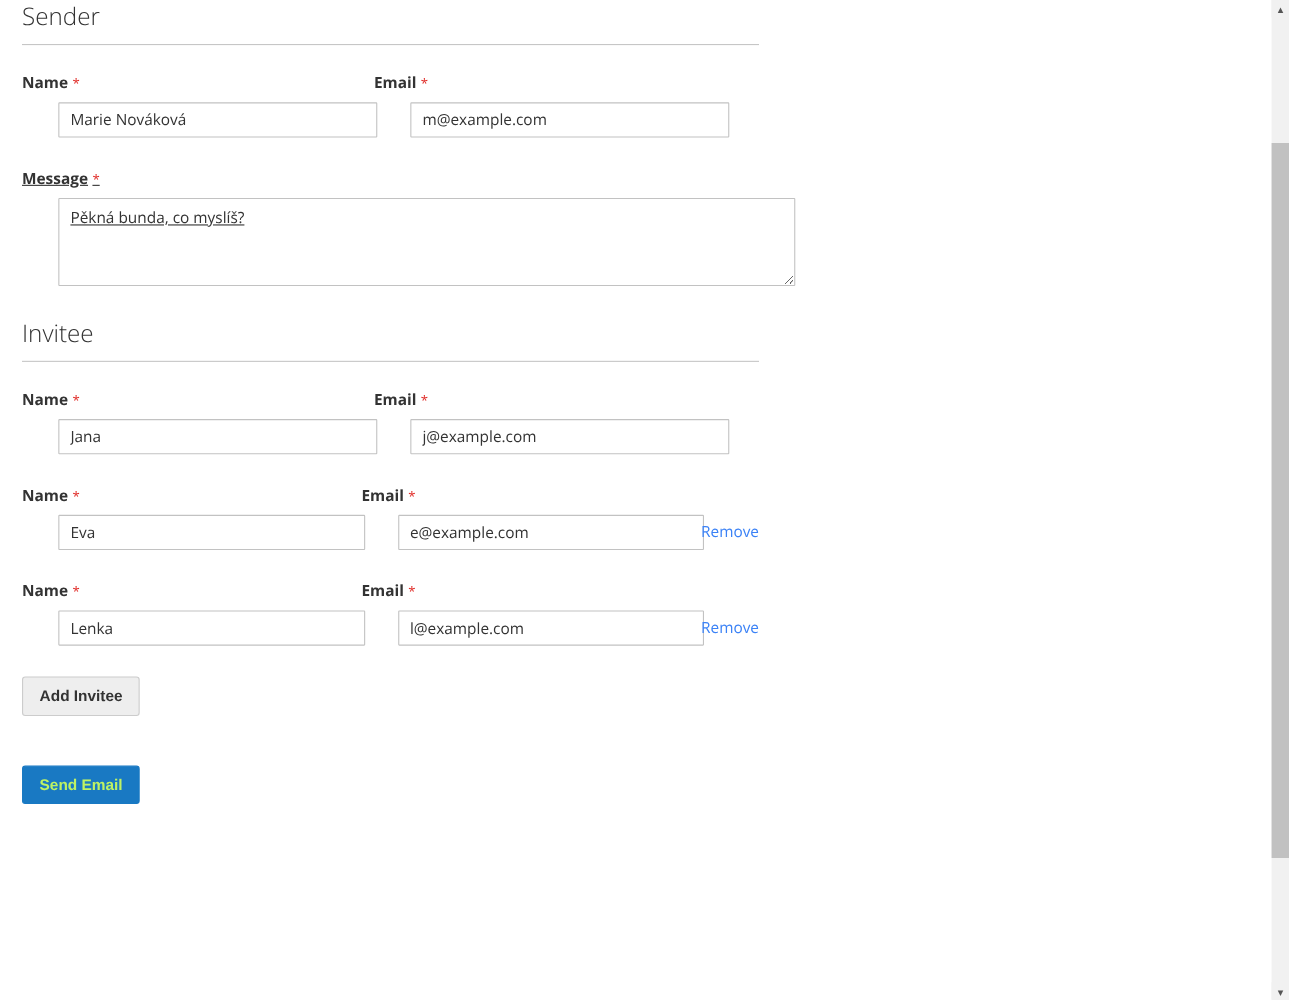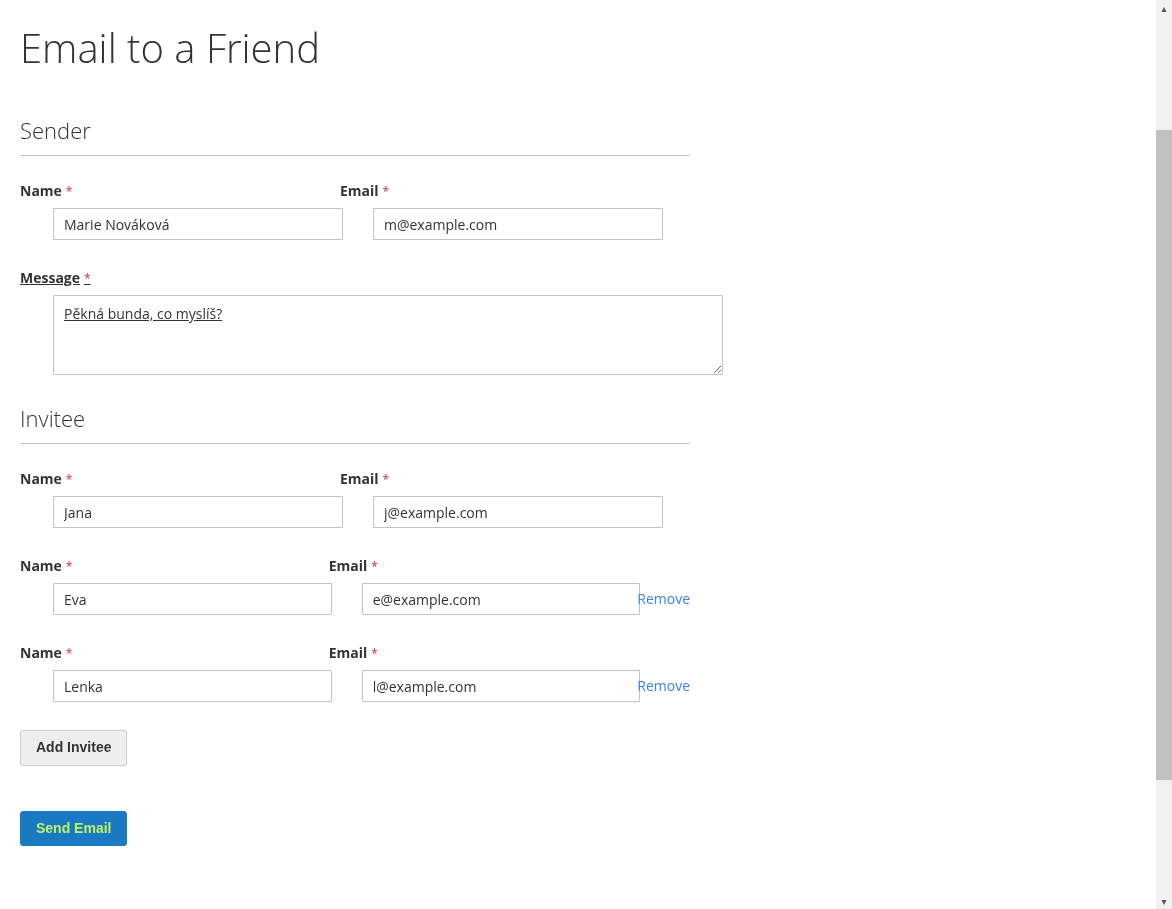--- a/index.html
+++ b/index.html
@@ -148,21 +148,20 @@
 
   .invitee-block { margin-bottom: 25px; }
   .add-invitee-wrap { margin: 0 0 45px 0; text-decoration: underline; }
   .actions { margin-top: 10px; }
 </style>
 </head>
 <body>
 
 <div class="viewport">
   <div class="scroll-area">
-    <h1 class="page-title">Email to a Friend</h1>
 
     <div class="form-wrap">
 
       <div class="section-heading">Sender</div>
 
       <div class="field-row">
         <div class="field name">
           <label>
             <span>Name</span><span class="req">*</span>
           </label>

